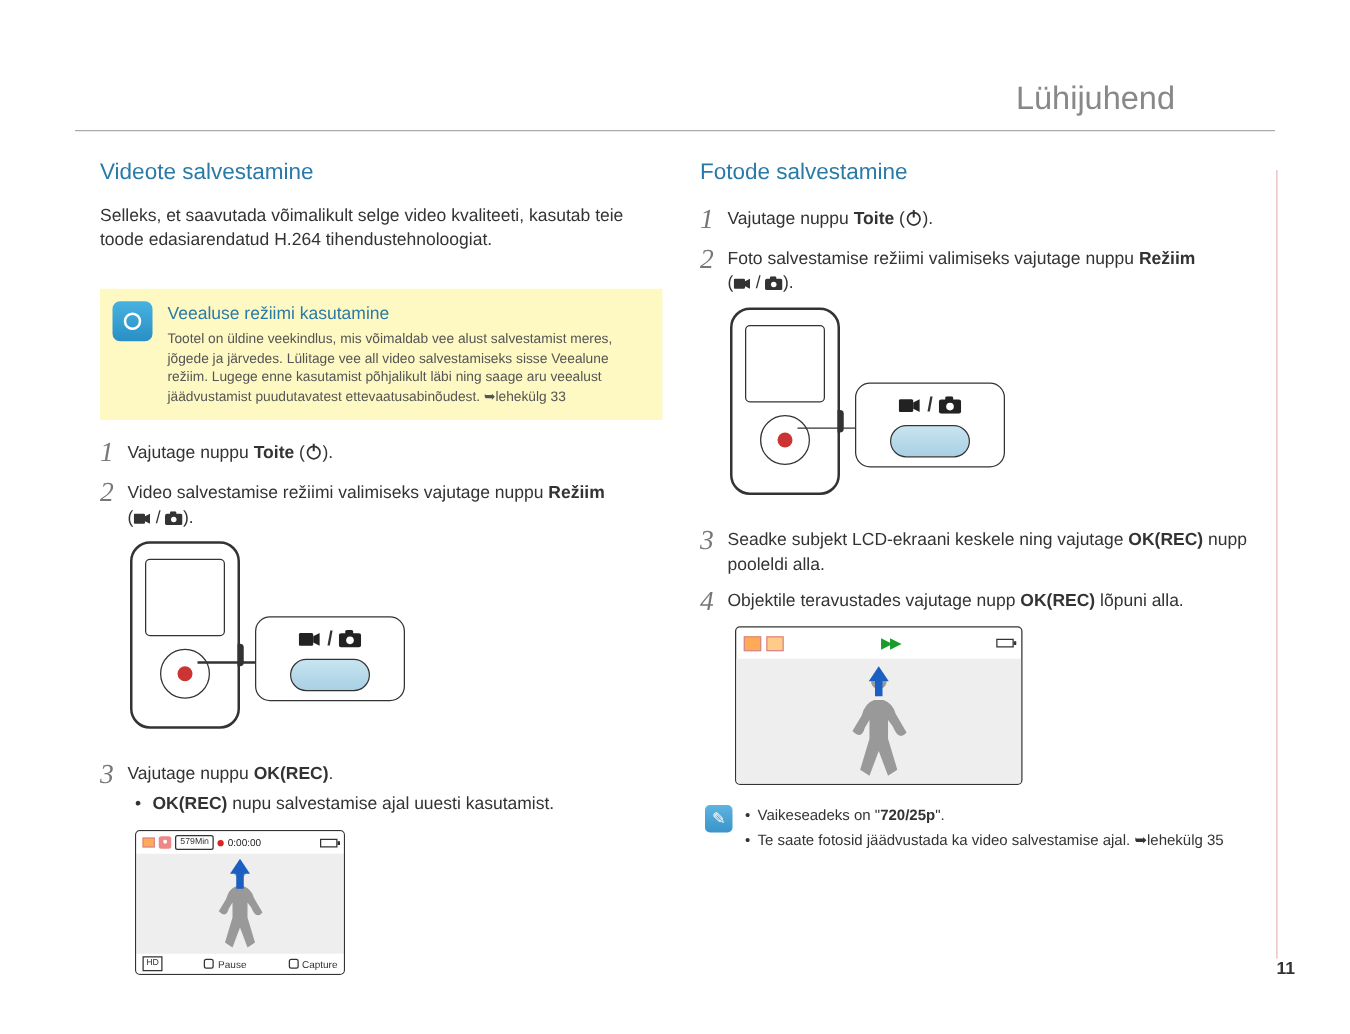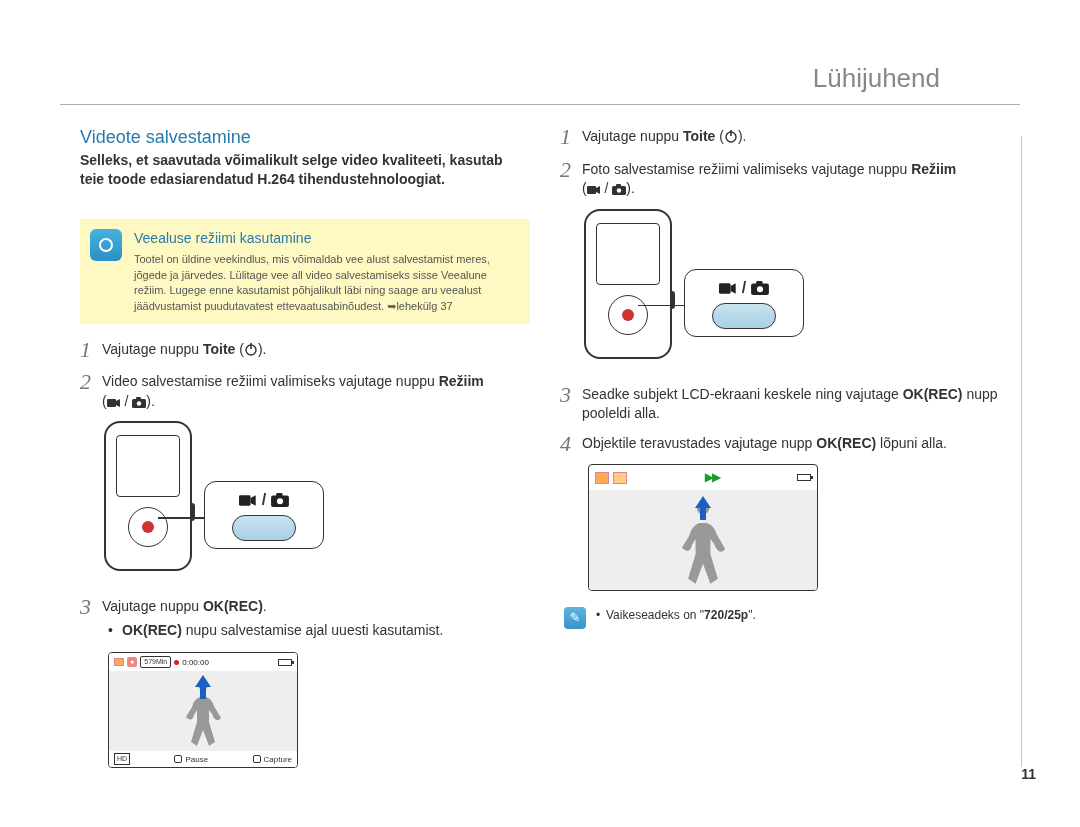--- a/index.html
+++ b/index.html
@@ -28,24 +28,24 @@
     gap: 30px;
   }
   .column {
     flex: 1;
     min-width: 0;
   }
   .section-title {
     color: #2a7aa8;
     font-size: 18px;
     font-weight: 400;
+    margin-bottom: 12px;
   }
   .intro {
     margin-bottom: 29px;
-    font-weight: bold;
   }
   .note-box {
     background: #fef9c3;
     padding: 10px 12px 10px 54px;
     position: relative;
     margin-bottom: 14px;
     margin-top: 21px;
   }
   .note-icon {
     position: absolute;
@@ -164,21 +164,21 @@
     border-radius:14px;
     background:linear-gradient(to bottom,#c8e4f0,#a8d0e4);
   }
   .callout-line{
     position:absolute;
     left:54px; top:96px;
     width:46px; height:1.5px;
     background:#333;
   }
   .lcd-preview{
-    width:190px;
+    width:168px;
     border:1.5px solid #333;
     border-radius:4px;
     background:#fff;
     margin:6px 0 0 28px;
     overflow:hidden;
   }
   .lcd-top{
     display:flex;
     align-items:center;
     justify-content:space-between;
@@ -322,21 +322,21 @@
 
   <div class="column">
     <div class="section-title">Videote salvestamine</div>
     <p class="intro">Selleks, et saavutada võimalikult selge video kvaliteeti, kasutab teie toode edasiarendatud H.264 tihendustehnoloogiat.</p>
 
     <div class="note-box">
       <div class="note-icon">
           <div class="lens"></div>
         </div>
       <div class="note-title">Veealuse režiimi kasutamine</div>
-      <div class="note-body">Tootel on üldine veekindlus, mis võimaldab vee alust salvestamist meres, jõgede ja järvedes. Lülitage vee all video salvestamiseks sisse Veealune režiim. Lugege enne kasutamist põhjalikult läbi ning saage aru veealust jäädvustamist puudutavatest ettevaatusabinõudest. ➥lehekülg 37</div>
+      <div class="note-body">Tootel on üldine veekindlus, mis võimaldab vee alust salvestamist meres, jõgede ja järvedes. Lülitage vee all video salvestamiseks sisse Veealune režiim. Lugege enne kasutamist põhjalikult läbi ning saage aru veealust jäädvustamist puudutavatest ettevaatusabinõudest. ➥lehekülg 33</div>
     </div>
 
     <div class="step">
       <div class="step-num">1</div>
       <div class="step-body">
         <span>Vajutage nuppu </span><b>Toite</b><span> (</span><svg class="inline" width="14" height="14" viewBox="0 0 14 14">
             <circle cx="7" cy="8" r="5" fill="none" stroke="#333" stroke-width="1.4"></circle>
             <line x1="7" y1="1" x2="7" y2="7" stroke="#333" stroke-width="1.6"></line>
           </svg><span>).</span>
       </div>
@@ -414,20 +414,21 @@
           </div>
         <div class="btn-hint">
             <span class="tiny-btn"></span>
             <span>Capture</span>
           </div>
       </div>
     </div>
   </div>
 
   <div class="column">
+    <div class="section-title">Fotode salvestamine</div>
 
     <div class="step">
       <div class="step-num">1</div>
       <div class="step-body">
         <span>Vajutage nuppu </span><b>Toite</b><span> (</span><svg class="inline" width="14" height="14" viewBox="0 0 14 14">
             <circle cx="7" cy="8" r="5" fill="none" stroke="#333" stroke-width="1.4"></circle>
             <line x1="7" y1="1" x2="7" y2="7" stroke="#333" stroke-width="1.6"></line>
           </svg><span>).</span>
       </div>
     </div>
@@ -495,19 +496,20 @@
             <path fill="#999" d="M21 5 a5 5 0 1 1 0.1 0 M18 12 q-6 2 -8 10 l-6 10 q6 6 8 -2 l3 -5 l0 12 l-6 20 l6 4 l6 -16 l6 16 l6 -4 l-6 -20 l0 -12 l3 4 q4 10 9 4 l-7 -12 q-2 -7 -8 -9z"></path>
           </svg>
         <div class="arrow-up"></div>
       </div>
     </div>
 
     <div class="info-note">
       <div class="info-icon">✎</div>
       <ul>
         <li><span>Vaikeseadeks on "</span><b>720/25p</b><span>".</span></li>
+        <li>Te saate fotosid jäädvustada ka video salvestamise ajal. ➥lehekülg 35</li>
       </ul>
     </div>
 
   </div>
 </div>
 
 <div class="page-number">11</div>
 
 </body></html>

